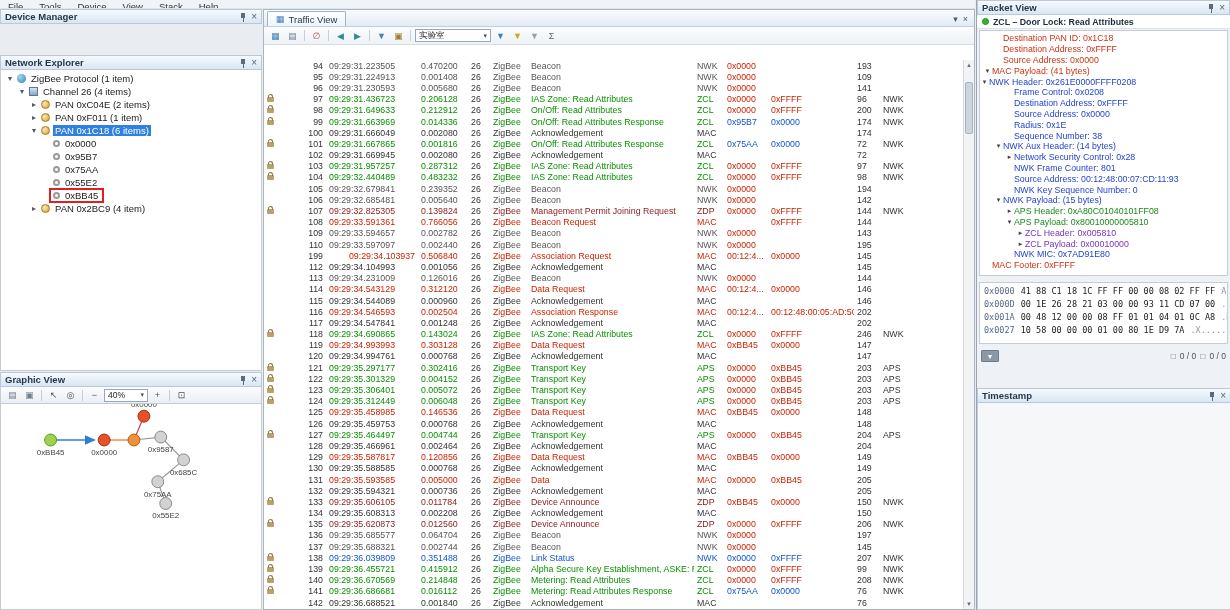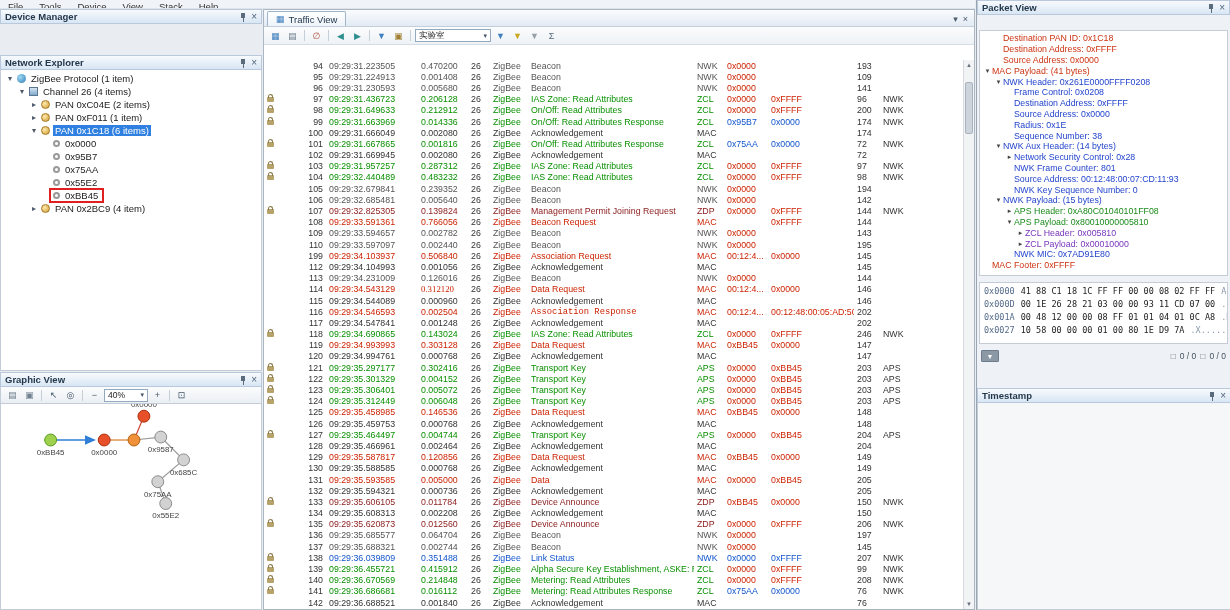--- a/index.html
+++ b/index.html
@@ -538,21 +538,21 @@
           <span class="td c-bea" style="width: 166px;">Beacon</span>
           <span class="td c-bea" style="width: 30px;">NWK</span>
           <span class="td a-red" style="width: 44px;">0x0000</span>
           <span class="td a-red" style="width: 86px;"></span>
           <span class="td c-ack" style="width: 26px;">195</span>
           <span class="td c-ack" style="width: 26px;"></span>
         </div>
         <div class="trow">
           <span class="td" style="width: 14px;"></span>
           <span class="td td-no" style="width: 48px;">199</span>
-          <span class="td c-mac" style="width: 92px;">09:29:34.103937</span>
+          <span class="td c-mac" style="width: 92px; text-align: right;">09:29:34.103937</span>
           <span class="td c-mac" style="width: 50px;">0.506840</span>
           <span class="td c-ack" style="width: 22px;">26</span>
           <span class="td c-mac" style="width: 38px;">ZigBee</span>
           <span class="td c-mac" style="width: 166px;">Association Request</span>
           <span class="td c-mac" style="width: 30px;">MAC</span>
           <span class="td a-red" style="width: 44px;">00:12:4...</span>
           <span class="td a-red" style="width: 86px;">0x0000</span>
           <span class="td c-ack" style="width: 26px;">145</span>
           <span class="td c-ack" style="width: 26px;"></span>
         </div>
@@ -581,21 +581,21 @@
           <span class="td c-bea" style="width: 30px;">NWK</span>
           <span class="td a-red" style="width: 44px;">0x0000</span>
           <span class="td a-red" style="width: 86px;"></span>
           <span class="td c-ack" style="width: 26px;">144</span>
           <span class="td c-ack" style="width: 26px;"></span>
         </div>
         <div class="trow">
           <span class="td" style="width: 14px;"></span>
           <span class="td td-no" style="width: 48px;">114</span>
           <span class="td c-mac" style="width: 92px;">09:29:34.543129</span>
-          <span class="td c-mac" style="width: 50px; font-family: Liberation Serif, serif;">0.312120</span>
+          <span class="td c-mac" style="width: 50px;">0.312120</span>
           <span class="td c-ack" style="width: 22px;">26</span>
           <span class="td c-mac" style="width: 38px;">ZigBee</span>
           <span class="td c-mac" style="width: 166px;">Data Request</span>
           <span class="td c-mac" style="width: 30px;">MAC</span>
           <span class="td a-red" style="width: 44px;">00:12:4...</span>
           <span class="td a-red" style="width: 86px;">0x0000</span>
           <span class="td c-ack" style="width: 26px;">146</span>
           <span class="td c-ack" style="width: 26px;"></span>
         </div>
         <div class="trow">
@@ -612,21 +612,21 @@
           <span class="td c-ack" style="width: 26px;">146</span>
           <span class="td c-ack" style="width: 26px;"></span>
         </div>
         <div class="trow">
           <span class="td" style="width: 14px;"></span>
           <span class="td td-no" style="width: 48px;">116</span>
           <span class="td c-mac" style="width: 92px;">09:29:34.546593</span>
           <span class="td c-mac" style="width: 50px;">0.002504</span>
           <span class="td c-ack" style="width: 22px;">26</span>
           <span class="td c-mac" style="width: 38px;">ZigBee</span>
-          <span class="td c-mac" style="width: 166px; font-family: Liberation Mono, monospace;">Association Response</span>
+          <span class="td c-mac" style="width: 166px;">Association Response</span>
           <span class="td c-mac" style="width: 30px;">MAC</span>
           <span class="td a-red" style="width: 44px;">00:12:4...</span>
           <span class="td a-red" style="width: 86px;">00:12:48:00:05:AD:50:D2</span>
           <span class="td c-ack" style="width: 26px;">202</span>
           <span class="td c-ack" style="width: 26px;"></span>
         </div>
         <div class="trow">
           <span class="td" style="width: 14px;"></span>
           <span class="td td-no" style="width: 48px;">117</span>
           <span class="td c-ack" style="width: 92px;">09:29:34.547841</span>
@@ -1013,38 +1013,42 @@
   </div>
 
   <div id="packet-panel">
     <header class="pane-title">
       <span>Packet View</span>
       <span class="pt-icons">
         <span class="pt-pin"></span>
         <span class="pt-x">×</span>
       </span>
     </header>
+    <div class="pv-sub">
+      <span class="dot"></span>
+      <span>ZCL – Door Lock: Read Attributes</span>
+    </div>
     <div class="pv-tree" id="pv-tree">
         <div class="pvline" style="padding-left: 14px;">
           <span class="pvexp"></span>
           <span class="pv-red">Destination PAN ID: 0x1C18</span>
         </div>
         <div class="pvline" style="padding-left: 14px;">
           <span class="pvexp"></span>
           <span class="pv-red">Destination Address: 0xFFFF</span>
         </div>
         <div class="pvline" style="padding-left: 14px;">
           <span class="pvexp"></span>
           <span class="pv-red">Source Address: 0x0000</span>
         </div>
         <div class="pvline" style="padding-left: 3px;">
           <span class="pvexp">▾</span>
           <span class="pv-red">MAC Payload: (41 bytes)</span>
         </div>
-        <div class="pvline" style="padding-left: 14px;">
+        <div class="pvline" style="">
           <span class="pvexp">▾</span>
           <span class="pv-blue">NWK Header: 0x261E0000FFFF0208</span>
         </div>
         <div class="pvline" style="padding-left: 25px;">
           <span class="pvexp"></span>
           <span class="pv-blue">Frame Control: 0x0208</span>
         </div>
         <div class="pvline" style="padding-left: 25px;">
           <span class="pvexp"></span>
           <span class="pv-blue">Destination Address: 0xFFFF</span>

